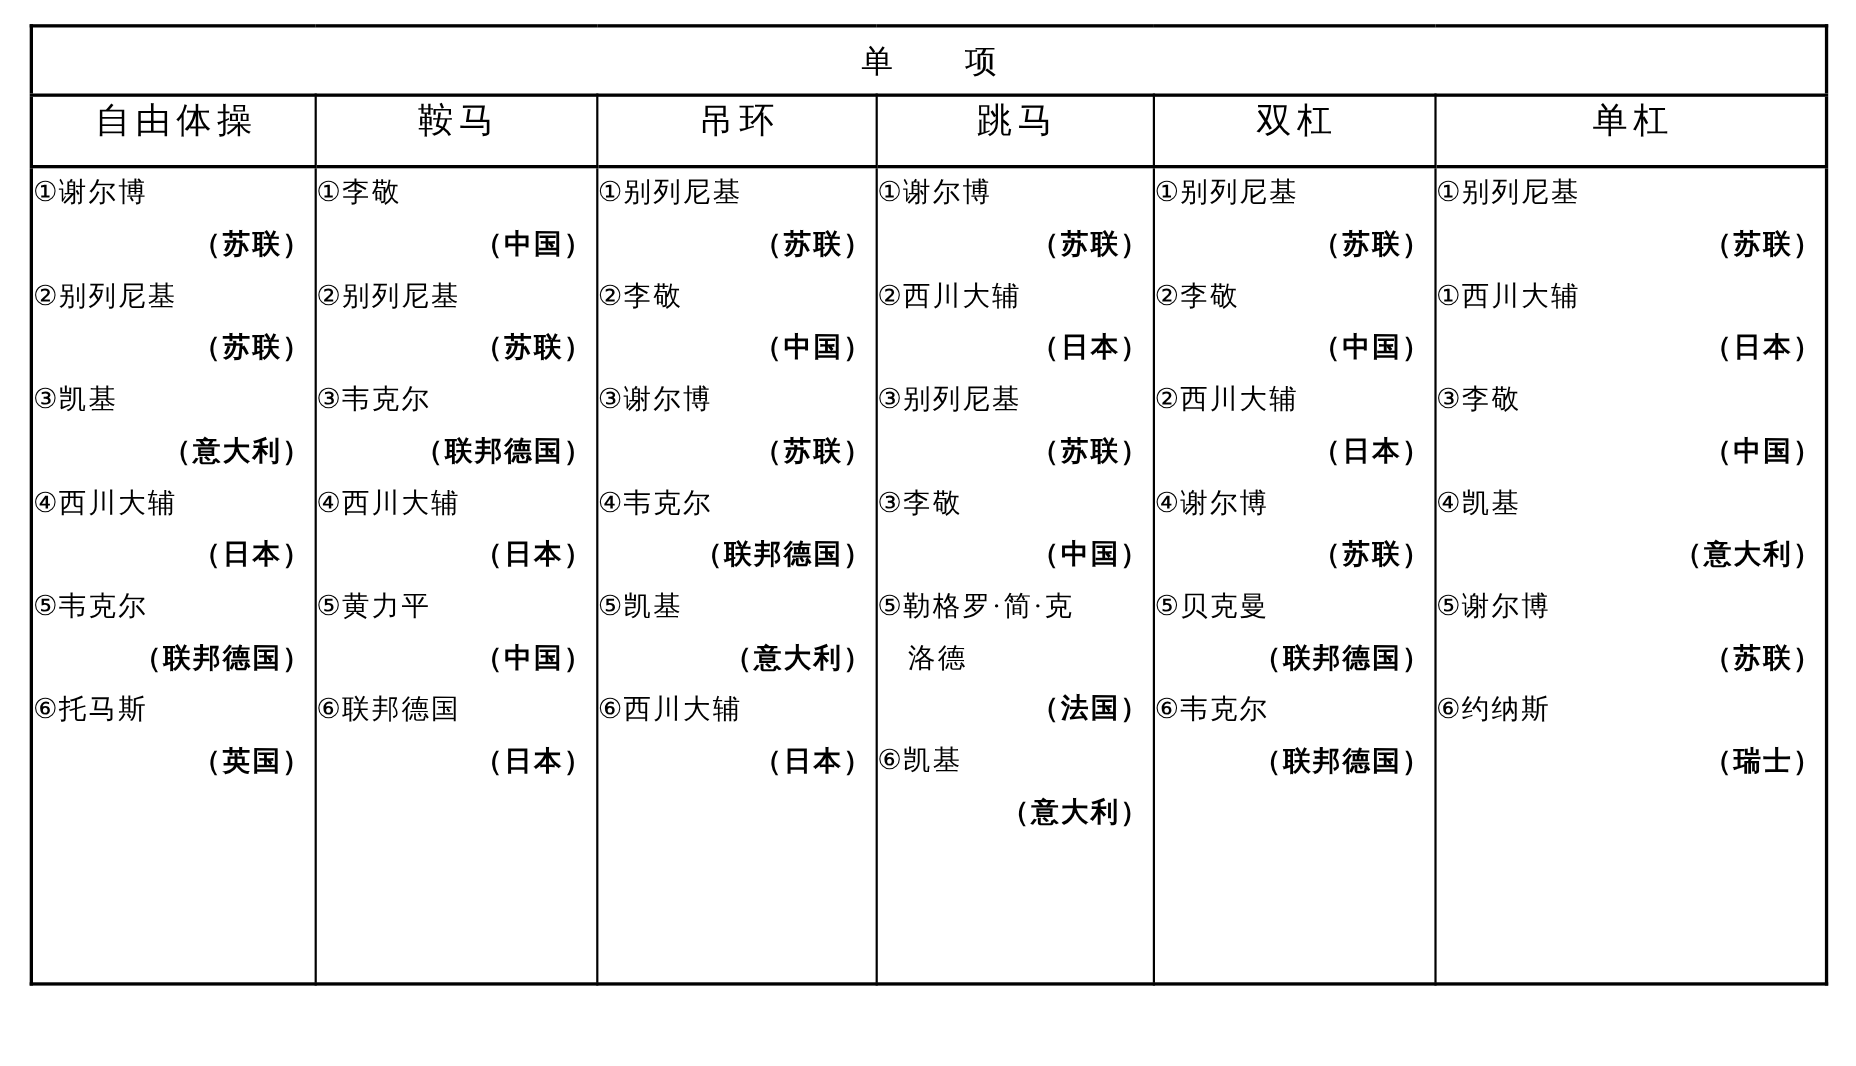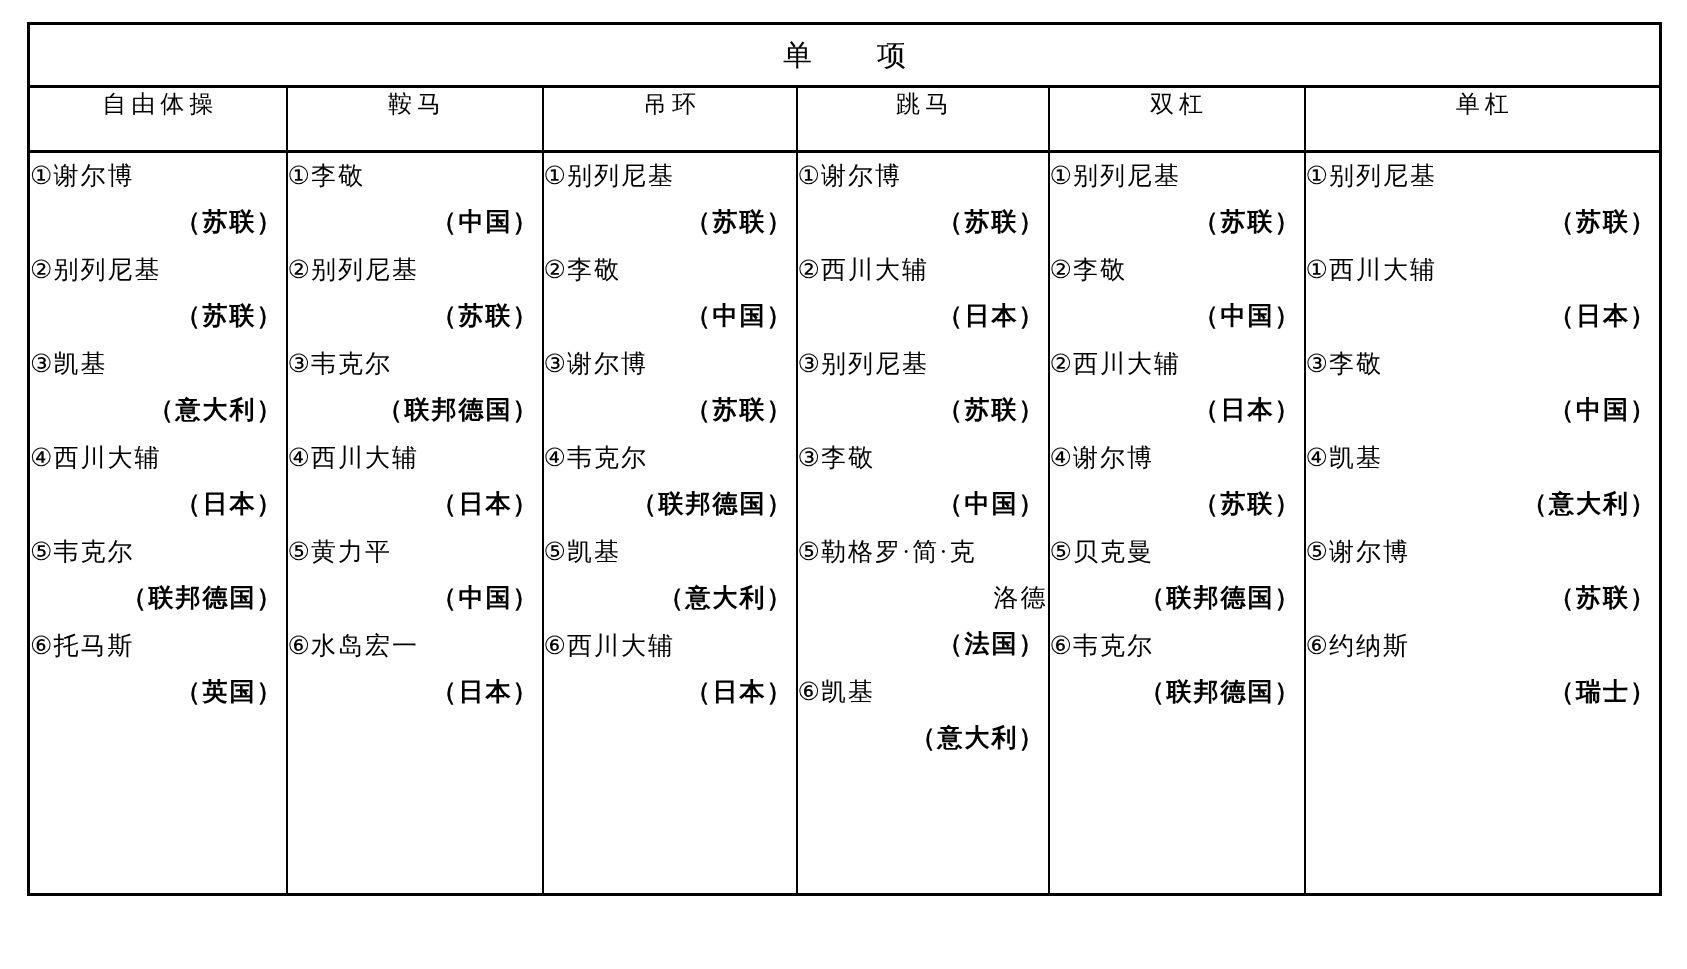--- a/index.html
+++ b/index.html
@@ -64,21 +64,21 @@
   }
 
   
   .head-cell {
     height: 62px;
     text-align: center;
     vertical-align: middle;
     border-bottom: 3px solid #000 !important;
   }
   .head-text {
-    font-size: 24px;
+    font-size: 32px;
     letter-spacing: 5px;
     padding-left: 5px;
     display: inline-block;
   }
 
   
   .body-cell {
     padding: 30px 6px 6px 6px;
     height: 740px;
   }
@@ -100,25 +100,26 @@
     font-family: Liberation Serif, serif;
   }
   .entry-name .num {
     font-size: 25px;
   }
   .entry-name .nm {
     letter-spacing: 2px;
   }
   .entry-cont {
     display: block;
-    text-align: right;
+    text-align: left;
     white-space: nowrap;
     letter-spacing: 2px;
     height: 46px;
     line-height: 46px;
+    padding-left: 28px;
   }
   .entry-country {
     display: block;
     text-align: right;
     white-space: nowrap;
     letter-spacing: 2px;
     height: 46px;
     line-height: 46px;
     padding-right: 2px;
     font-weight: bold;
@@ -219,21 +220,21 @@
                 </div>
                 <div class="entry">
                   <span class="entry-name"><span class="num">④</span><span class="nm">西川大辅</span></span>
                   <span class="entry-country">（日本）</span>
                 </div>
                 <div class="entry">
                   <span class="entry-name"><span class="num">⑤</span><span class="nm">黄力平</span></span>
                   <span class="entry-country">（中国）</span>
                 </div>
                 <div class="entry">
-                  <span class="entry-name"><span class="num">⑥</span><span class="nm">水岛宏一</span></span>
+                  <span class="entry-name"><span class="num">⑥</span><span class="nm">联邦德国</span></span>
                   <span class="entry-country">（日本）</span>
                 </div>
               </div>
           </td>
           <td class="body-cell">
             <div class="entries">
                 <div class="entry">
                   <span class="entry-name"><span class="num">①</span><span class="nm">别列尼基</span></span>
                   <span class="entry-country">（苏联）</span>
                 </div>

